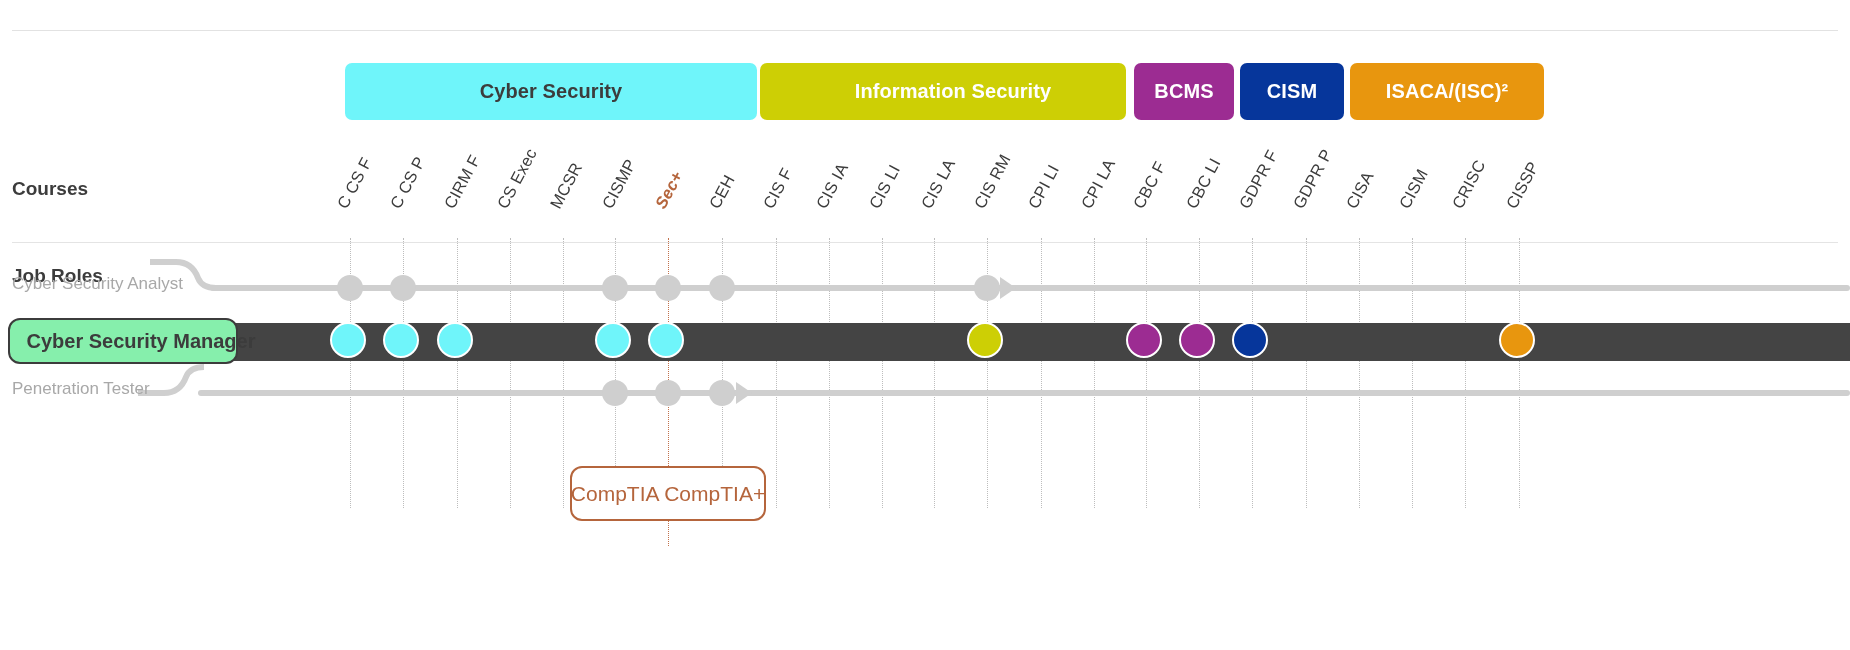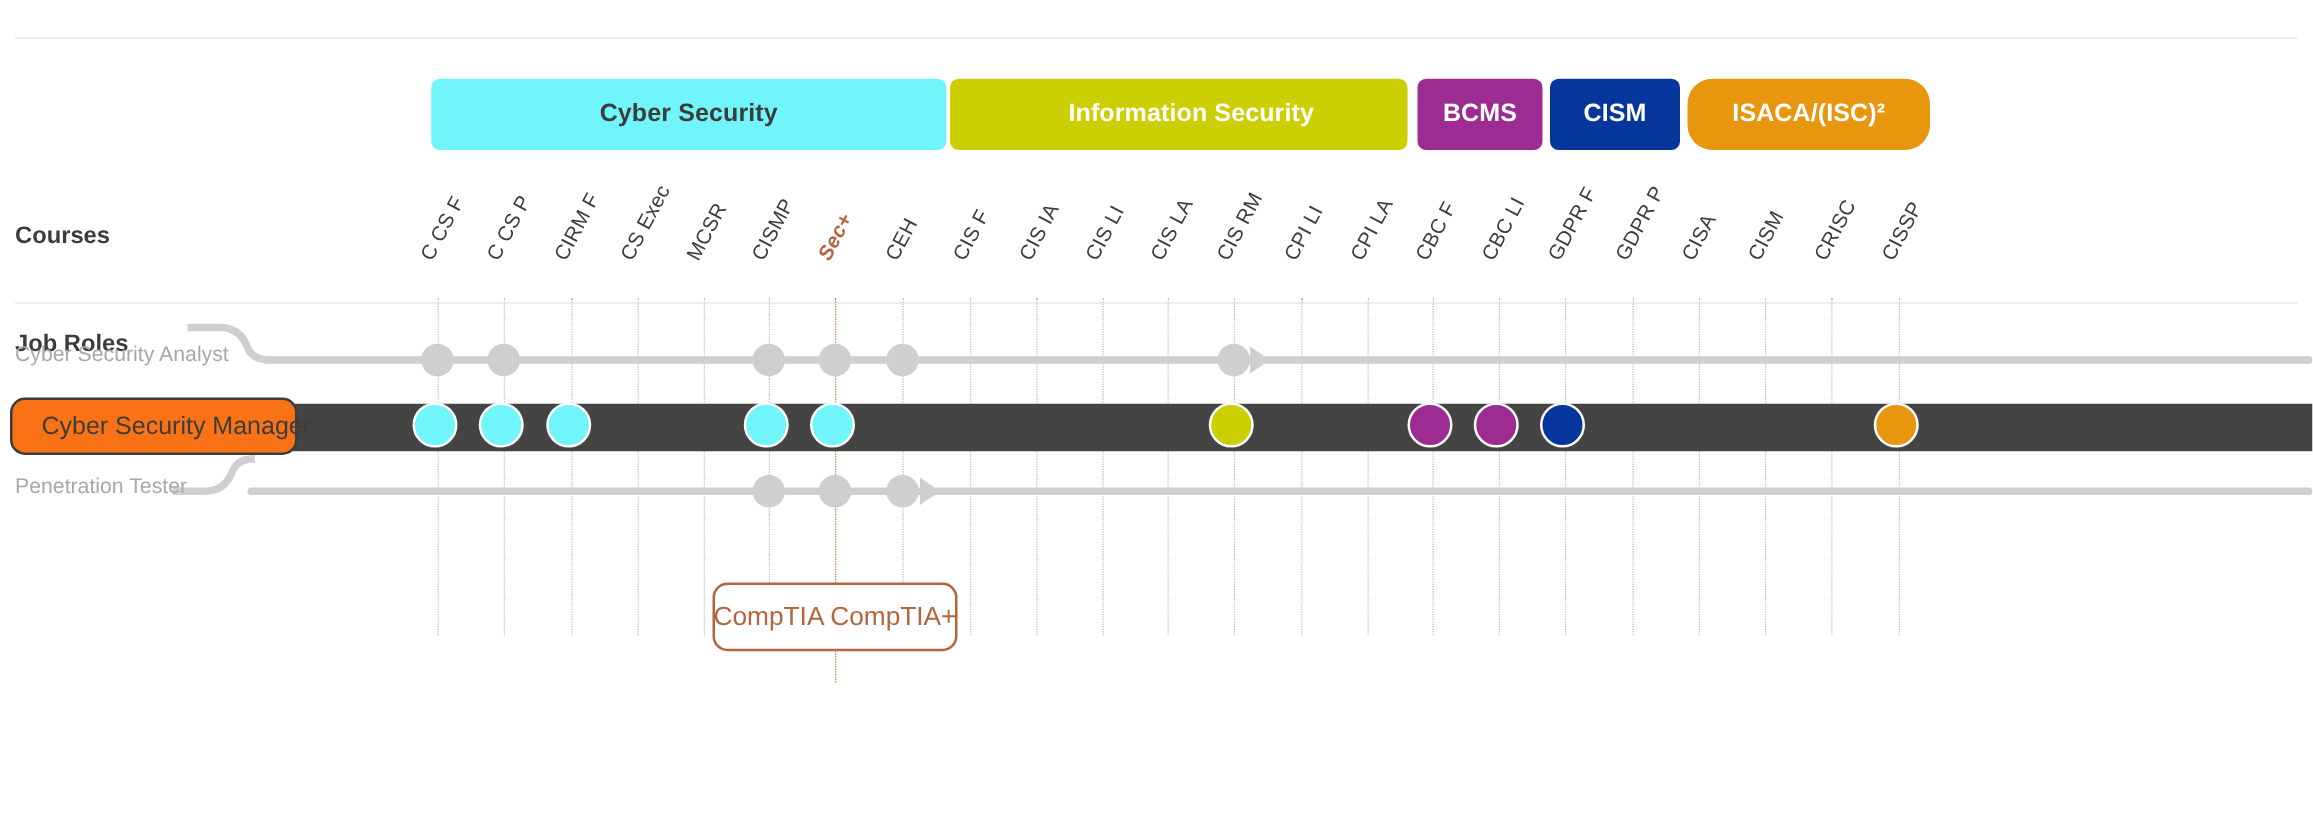--- a/index.html
+++ b/index.html
@@ -87,23 +87,23 @@
     position: absolute; height: 38px; background: #444444;
   }
   .dark-dot {
     position: absolute; width: 36px; height: 36px; border-radius: 50%;
     border: 2px solid #ffffff;
   }
   .role-pill {
     position: absolute;
     border: 2px solid #3c3c3c;
     border-radius: 12px;
-    background: #f97316;
+    background: #86efac;
     display: flex; align-items: center; justify-content: center;
-    font-size: 20px; font-weight: normal; color: #3c3c3c;
+    font-size: 20px; font-weight: bold; color: #3c3c3c;
     white-space: nowrap;
     z-index: 4;
     padding-left: 36px;
   }
 
   
   .callout {
     position: absolute;
     border: 2px solid #b5653c;
     border-radius: 12px;
@@ -125,21 +125,21 @@
       </div>
       <div class="cat-chip" style="left: 760px; width: 366px; background: rgb(205, 207, 5); color: rgb(255, 255, 255); padding-left: 20px;">
         <span>Information Security</span>
       </div>
       <div class="cat-chip" style="left: 1134px; width: 100px; background: rgb(156, 44, 146); color: rgb(255, 255, 255);">
         <span>BCMS</span>
       </div>
       <div class="cat-chip" style="left: 1240px; width: 104px; background: rgb(6, 54, 155); color: rgb(255, 255, 255);">
         <span>CISM</span>
       </div>
-      <div class="cat-chip" style="left: 1350px; width: 194px; background: rgb(232, 150, 14); color: rgb(255, 255, 255); border-radius: 20px;">
+      <div class="cat-chip" style="left: 1350px; width: 194px; background: rgb(232, 150, 14); color: rgb(255, 255, 255);">
         <span>ISACA/(ISC)²</span>
       </div>
     </div>
 
   <div class="section-label" id="courses-label">Courses</div>
 
   <div id="course-head">
       <div class="course-label" style="left: 350px; bottom: 38px;">C CS F</div>
       <div class="course-label" style="left: 403px; bottom: 38px;">C CS P</div>
       <div class="course-label" style="left: 457px; bottom: 38px;">CIRM F</div>

